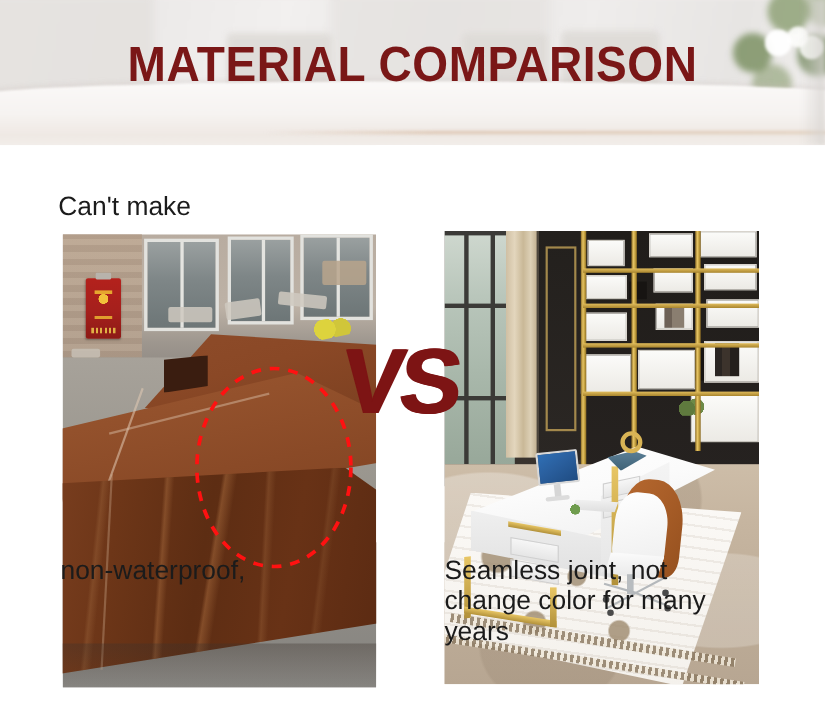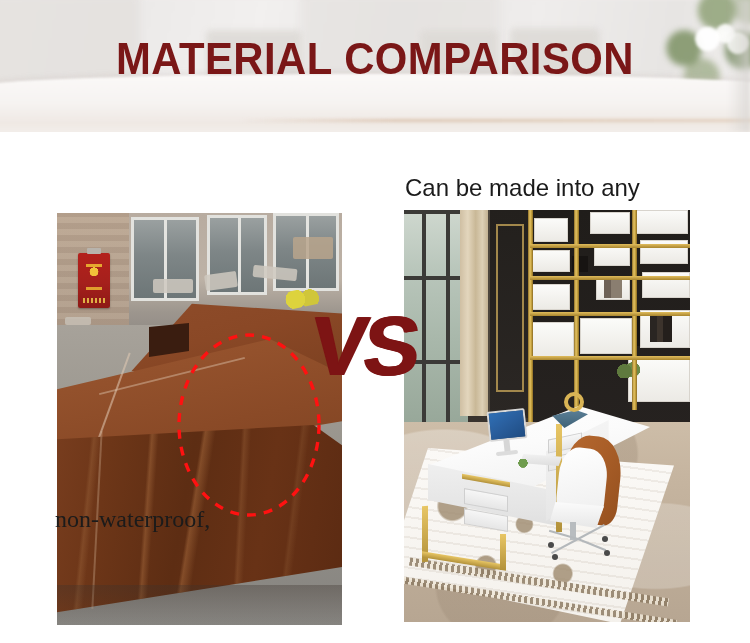--- a/index.html
+++ b/index.html
@@ -91,21 +91,21 @@
   #head-left .l2{ padding-left:7px; display:block; }
   #head-right{ left:405px; top:15px; }
 
   .col-cap{
     position:absolute;
     font-size:24px; line-height:28px; color:#1b1b1b;
     font-family:"Liberation Sans", sans-serif;
   }
   #cap-left{ left:55px; top:373px; }
   #cap-right{ left:404px; top:373px; }
-  .cap-line{ display:block;font-family:Liberation Serif, serif; }
+  .cap-line{ display:block; }
 
   
   .photo{ position:absolute; overflow:hidden; }
   #photo-left { left:57px;  top:81px; width:285px; height:412px; }
   #photo-right{ left:404px; top:78px; width:286px; height:412px; }
 
   
   .wk-bg{
     position:absolute; left:0; top:0; width:285px; height:412px;
     background:
@@ -419,26 +419,26 @@
   <div class="bn-flowers"></div>
   <div class="bn-desk"></div>
   <div class="bn-deskline"></div>
   <div class="bn-rightedge"></div>
   <div id="banner-title">MATERIAL COMPARISON</div>
 </div>
 
 <div id="content">
 
   <div class="col-head" id="head-left">
-    <br>
+    <span>Can't make</span><br>
     <span class="l2">seamless connection</span>
   </div>
 
   <div class="col-head" id="head-right">
-    <span>Can be made into any</span><br>
+    <br>
     <span>shape you want !</span>
   </div>
 
   <div class="photo" id="photo-left">
     <div class="wk-bg"></div>
     <div class="wk-wall"></div>
 
     <div class="wk-win" style="left:74px;top:4px;width:68px;height:84px;">
       <div class="wk-winmul" style="left:30px;top:0;height:100%;"></div>
     </div>
@@ -567,14 +567,19 @@
     </div>
   </div>
 
   <div id="vs-gap" style="top:0;height:361px;"></div>
   <div id="vs" style="top:168px;">VS</div>
 
   <div class="col-cap" id="cap-left">
     <span class="cap-line">non-waterproof,</span>
   </div>
 
+  <div class="col-cap" id="cap-right">
+    <span class="cap-line">Seamless joint, not</span>
+    <span class="cap-line">change color for many</span>
+    <span class="cap-line">years</span>
+  </div>
 
 </div>
 
 </body></html>

